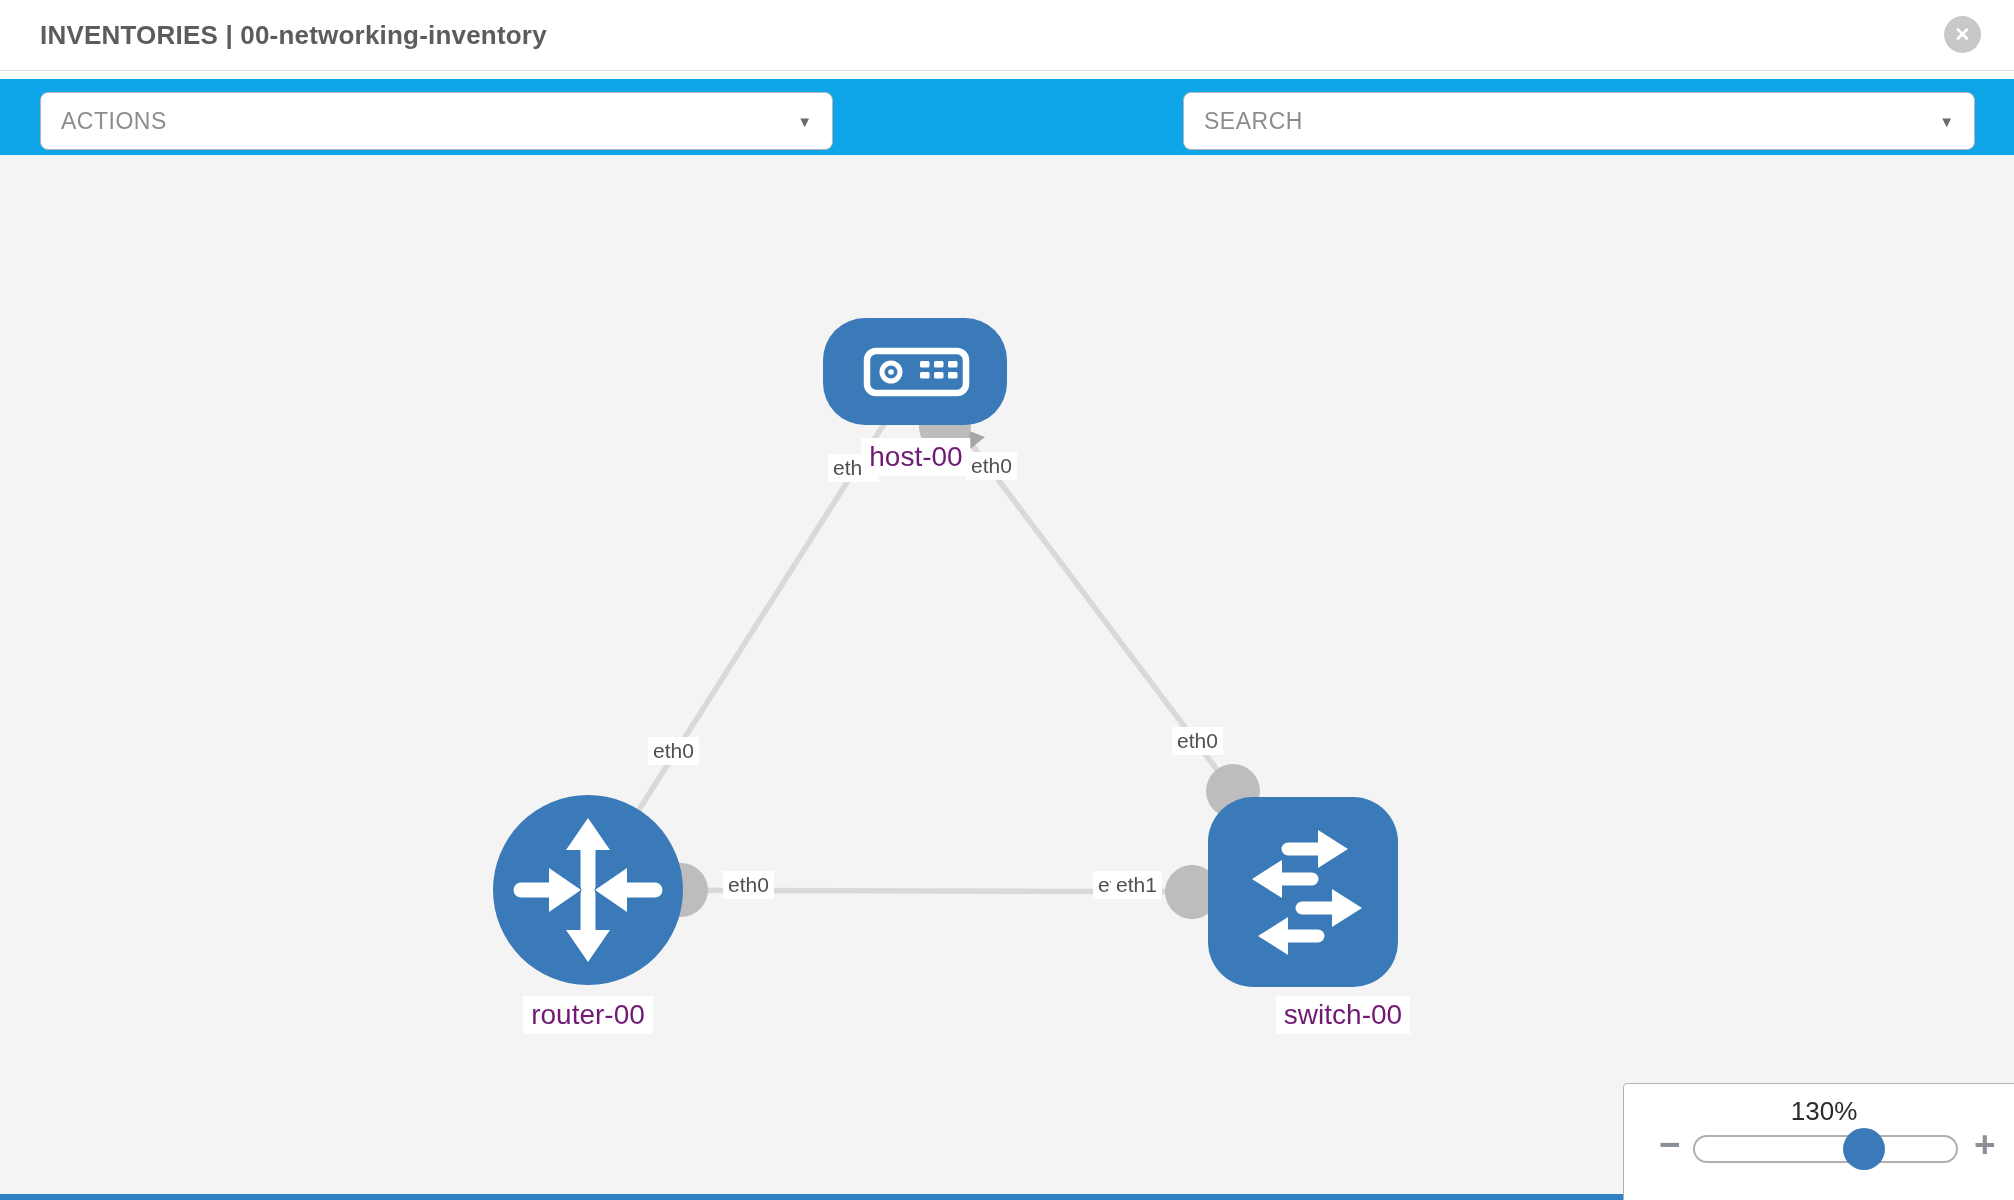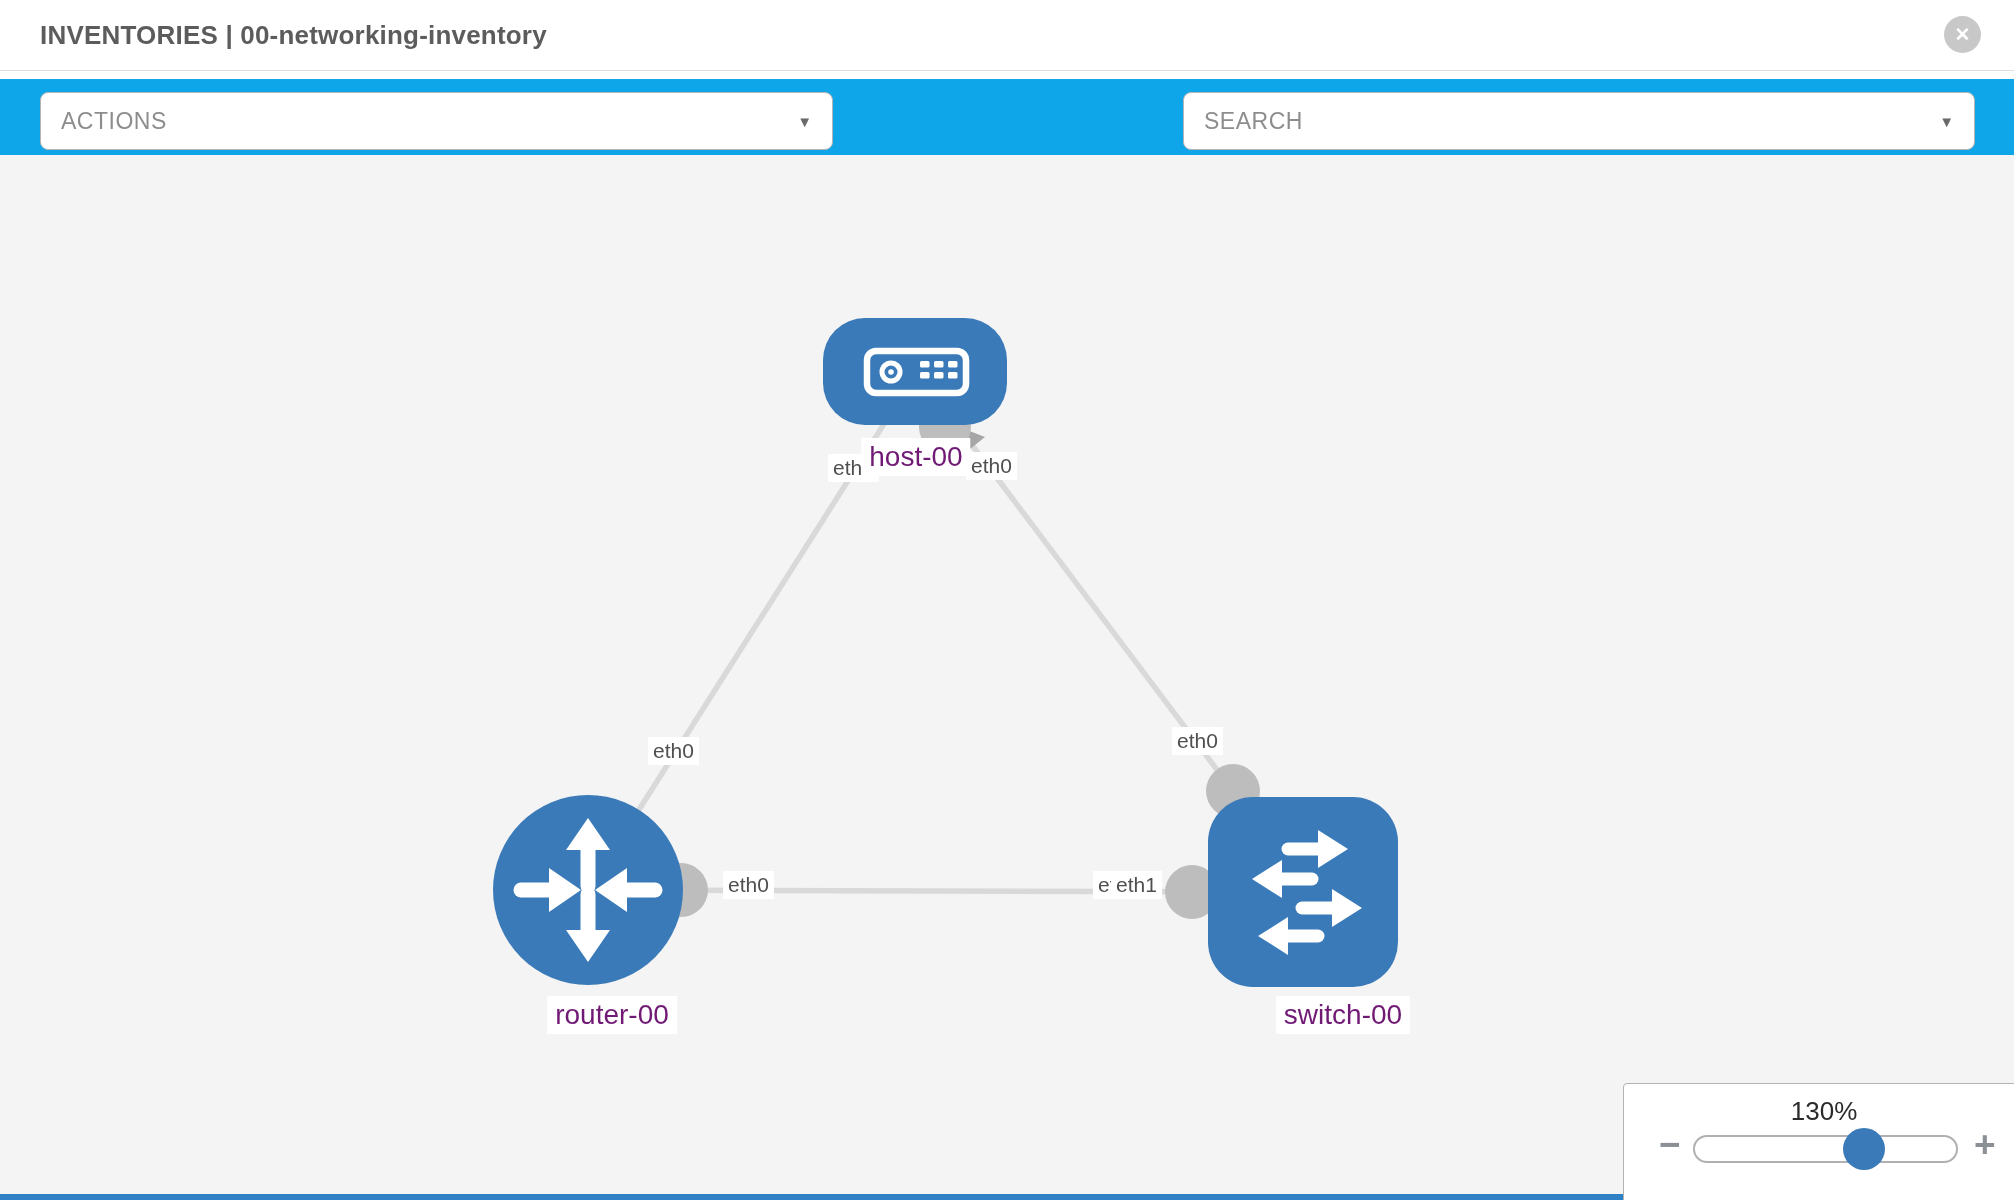--- a/index.html
+++ b/index.html
@@ -175,21 +175,21 @@
 
   <span class="if-label" style="left:828px; top:299px;">eth0</span>
   <span class="if-label" style="left:966px; top:297px;">eth0</span>
   <span class="if-label" style="left:648px; top:582px;">eth0</span>
   <span class="if-label" style="left:723px; top:716px;">eth0</span>
   <span class="if-label" style="left:1172px; top:572px;">eth0</span>
   <span class="if-label if-under" style="left:1093px; top:716px;">eth0</span>
   <span class="if-label if-over" style="left:1111px; top:716px;">eth1</span>
 
   <span class="n-label" style="left:916px; top:283px; z-index:2;">host-00</span>
-  <span class="n-label" style="left:612px; top:841px;">router-00</span>
+  <span class="n-label" style="left:588px; top:841px;">router-00</span>
   <span class="n-label" style="left:1343px; top:841px;">switch-00</span>
 
   <div class="bottom-strip"></div>
 
   <div class="zoom-panel">
     <span class="zoom-level">130%</span>
     <span class="zoom-minus">−</span>
     <div class="zoom-track"></div>
     <div class="zoom-thumb"></div>
     <span class="zoom-plus">+</span>

